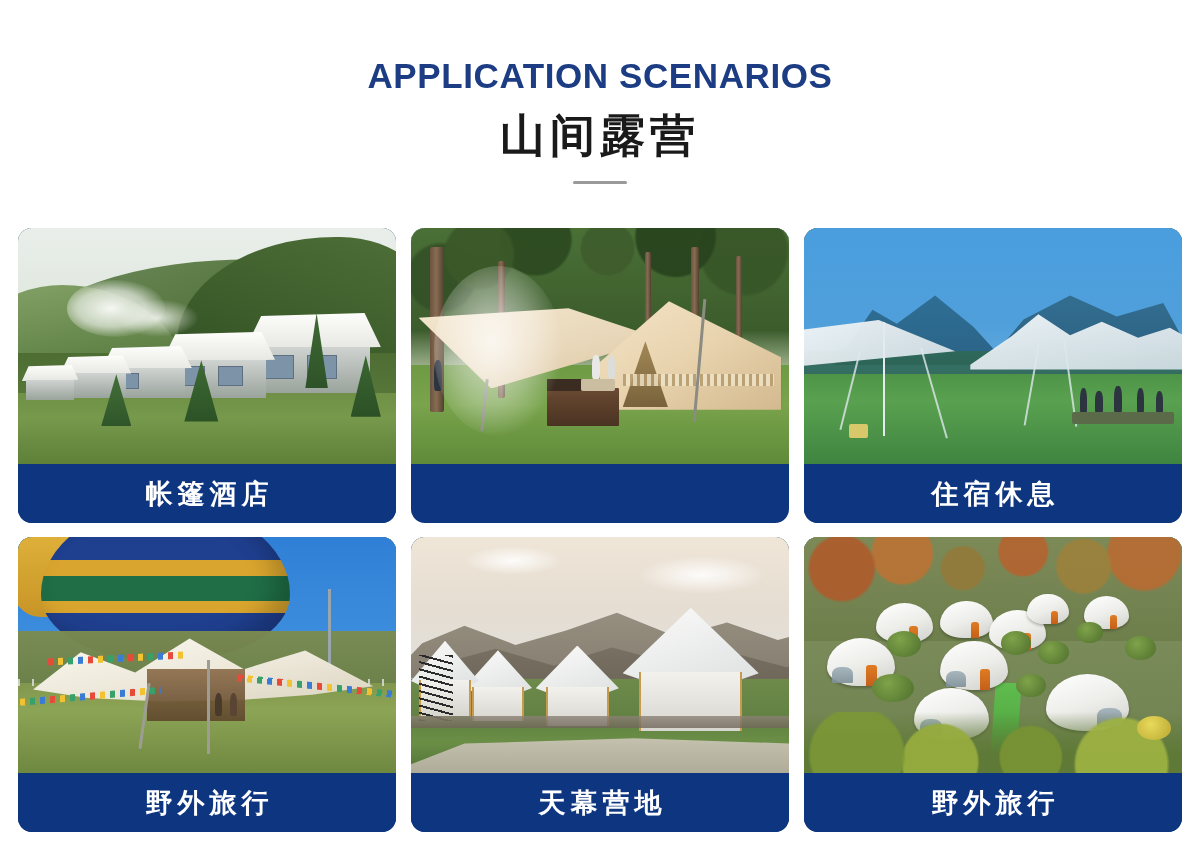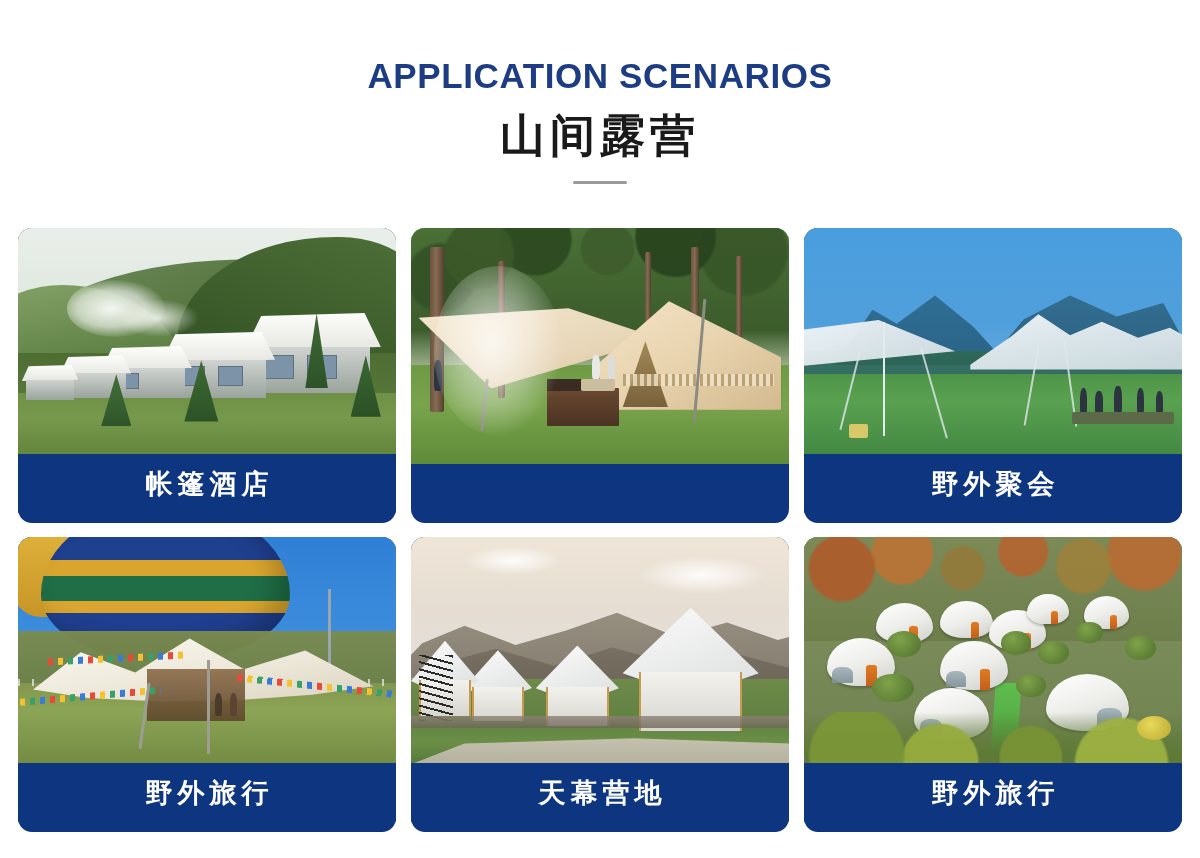--- a/index.html
+++ b/index.html
@@ -54,21 +54,21 @@
   }
   .photo {
     position: absolute;
     left: 0; top: 0;
     width: 100%; height: 236px;
     overflow: hidden;
     background: #6f8f5a;
   }
   .caption {
     position: absolute;
-    left: 0; bottom: 10px;
+    left: 0; bottom: 0;
     width: 100%; height: 59px;
     background: #0d3580;
     color: #ffffff;
     display: flex;
     align-items: center;
     justify-content: center;
     font-size: 27px;
     font-weight: 700;
     letter-spacing: 5px;
     text-indent: 5px;
@@ -464,21 +464,21 @@
         <div class="guy" style="left:60%;top:48%;width:2px;height:36%;transform:rotate(10deg);"></div>
         <div class="guy" style="left:70%;top:46%;width:2px;height:38%;transform:rotate(-8deg);"></div>
         <div class="layer" style="left:12%;top:83%;width:5%;height:6%;background:#d8c86a;border-radius:2px;"></div>
         <div class="person" style="left:73%;top:68%;width:2%;height:11%;"></div>
         <div class="person" style="left:77%;top:69%;width:2%;height:10%;"></div>
         <div class="person" style="left:82%;top:67%;width:2%;height:12%;"></div>
         <div class="person" style="left:88%;top:68%;width:2%;height:11%;"></div>
         <div class="person" style="left:93%;top:69%;width:2%;height:10%;"></div>
         <div class="layer" style="left:71%;top:78%;width:27%;height:5%;background:#5b6b4a;border-radius:2px;"></div>
       </div>
-      <div class="caption">野外聚会</div>
+      <div class="caption">住宿休息</div>
     </div>
 
     <div class="card">
       <div class="photo">
         <div class="layer sky c4-sky"></div>
         <div class="c4-balloon-lobe layer" style="left:-2%;top:-6%;width:20%;height:40%;"></div>
         <div class="c4-balloon-lobe layer" style="left:46%;top:-10%;width:18%;height:34%;"></div>
         <div class="layer c4-balloon"></div>
         <div class="layer c4-bush"></div>
         <div class="layer c4-lawn"></div>

